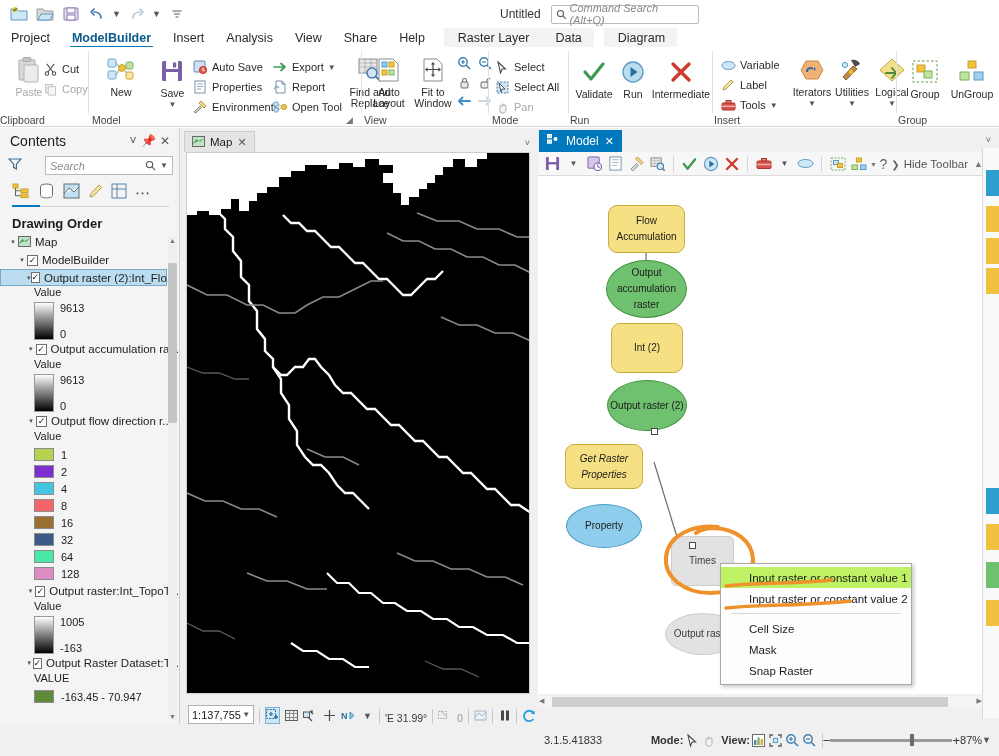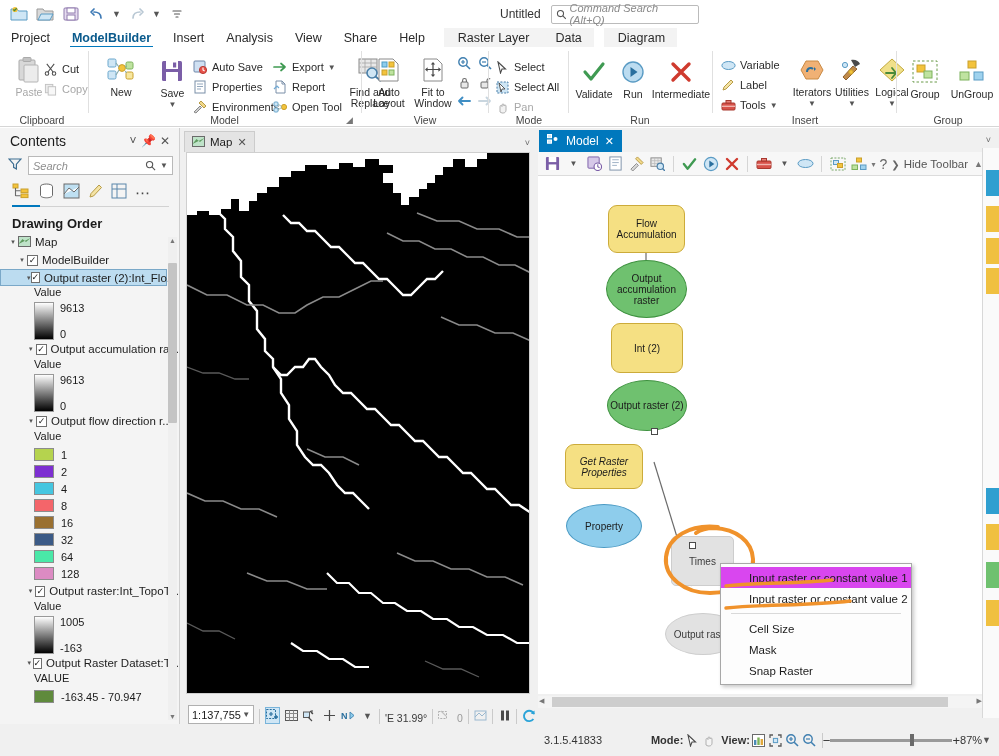--- a/index.html
+++ b/index.html
@@ -54,21 +54,21 @@
   .ctx-group2 { display:flex; background:#f3f3f3; margin-left: 10px; }
 
   
   .ribbon {
     position: absolute; left: 0; top: 47px; width: 999px; height: 80px;
     background: #fff; border-bottom: 1px solid #d6d6d6;
   }
   .rgroup { position: absolute; top: 0; height: 80px; }
   .rgroup-label {
     position: absolute; bottom: 1px; left: 0; width: 100%;
-    text-align: center; font-size: 10.5px; color: #444;
+    font-size: 10.5px; color: #444;
   }
   .rsep { position: absolute; top: 4px; width: 1px; height: 62px; background: #e0e0e0; }
   .big-btn {
     display: inline-flex; flex-direction: column; align-items: center;
     width: 46px; font-size: 10.5px; color: #2b2b2b; line-height: 11px; text-align: center;
   }
   .big-btn .gl { height: 34px; display: flex; align-items: center; }
   .small-btn {
     display: flex; align-items: center; gap: 4px; height: 20px;
     font-size: 11px; color: #2b2b2b; white-space: nowrap;
@@ -82,21 +82,21 @@
   .contents {
     position: absolute; left: 0; top: 128px; width: 180px; height: 596px;
     background: #f4f4f4; border-right: 1px solid #cfcfcf;
   }
   .pane-head {
     height: 26px; display: flex; align-items: center; padding: 0 6px 0 10px;
     font-size: 14px; color: #1b1b1b;
   }
   .pane-head .sp { flex: 1; }
   .pane-head .hb { width: 16px; text-align: center; color: #555; font-size: 12px; }
-  .search-row { display: flex; align-items: center; padding: 2px 6px 4px 6px; gap: 4px; }
+  .search-row { display: flex; align-items: center; padding: 2px 6px 4px 6px; gap: 21px; }
   .filter-ico { width: 18px; text-align: center; }
   .search-box {
     flex: 1; height: 19px; background: #fff; border: 1px solid #b9b9b9;
     display: flex; align-items: center; padding: 0 4px;
   }
   .search-box .ph { flex:1; font-size: 11px; color: #8d8d8d; font-style: italic; }
   .tabs-row { display: flex; align-items: center; gap: 8px; padding: 4px 8px 0 12px; }
   .tabs-underline { height: 2px; background: #0078bd; width: 28px; margin: 3px 0 0 12px; }
   .tabs-hr { height:1px; background:#d2d2d2; margin: 0 10px 0 40px; position:relative; top:-1px;}
   .draw-order { font-size: 13px; font-weight: bold; padding: 8px 0 4px 12px; color: #1b1b1b; }
@@ -163,35 +163,35 @@
     background:#f7f7f7; border-bottom:1px solid #dcdcdc; display:flex; align-items:center; gap:2px; padding-left:5px;
   }
   .tb-sep { width:1px; height:16px; background:#d5d5d5; margin:0 4px; }
   .tbi { width:19px; height:19px; display:flex; align-items:center; justify-content:center; }
   .hide-tb { position:absolute; right:14px; top:4px; display:flex; align-items:center; gap:4px; font-size:11.5px; color:#555; }
   .canvas {
     position:absolute; left:2px; top:48px; right:16px; bottom:30px;
     background:#ffffff; overflow:hidden;
   }
   .node { position:absolute; font-size:10px; color:#1b1b1b; text-align:center;
-          display:flex; align-items:center; justify-content:center; line-height:11px; }
+          display:flex; align-items:center; justify-content:center; line-height:16px; }
   .node.tool { border-radius:9px; background:#f5e083; border:1px solid #ccab3a; }
   .node.data { border-radius:50%; background:#6fc16f; border:1px solid #3f9240; }
   .node.prop { border-radius:50%; background:#8ecdec; border:1px solid #4c9bc4; }
   .node.tool-dim { border-radius:9px; background:#e2e2e2; border:1px solid #cdcdcd; color:#3b3b3b; }
   .node.data-dim { border-radius:50%; background:#e2e2e2; border:1px solid #cdcdcd; color:#3b3b3b; }
   .handle { position:absolute; width:7px; height:7px; background:#fff; border:1px solid #4a4a4a; }
 
   
   .ctxmenu {
     position:absolute; background:#fdfdfd; border:1px solid #a8a8a8; box-shadow:2px 2px 4px rgba(0,0,0,.22);
     padding: 3px 0; font-size:11.5px; color:#1b1b1b;
   }
   .ctxmenu .mi { height:21px; display:flex; align-items:center; padding:0 14px 0 28px; white-space:nowrap; }
-  .ctxmenu .mi.hl { background:#d946ef;align-items:center; }
+  .ctxmenu .mi.hl { background:#bef264;align-items:center; }
   .ctxmenu .sep { height:1px; background:#d9d9d9; margin:4px 10px; }
 
   .mscroll-v { position:absolute; right:2px; top:48px; bottom:30px; width:12px; background:#f4f4f4; }
   .mscroll-v .thumb { position:absolute; left:1px; top:8px; width:10px; height:300px; background:#cdcdcd; }
   .mscroll-h { position:absolute; left:2px; right:16px; bottom:16px; height:12px; background:#f4f4f4; }
   .mscroll-h .thumb { position:absolute; left:14px; top:1px; width:396px; height:10px; background:#cdcdcd; }
   .sar { font-size:7px; color:#777; text-align:center; }
 
   
   .palette { position:absolute; right:0; top:148px; width:17px; height:570px; background:#fafafa; border-left:1px solid #d8d8d8; }

